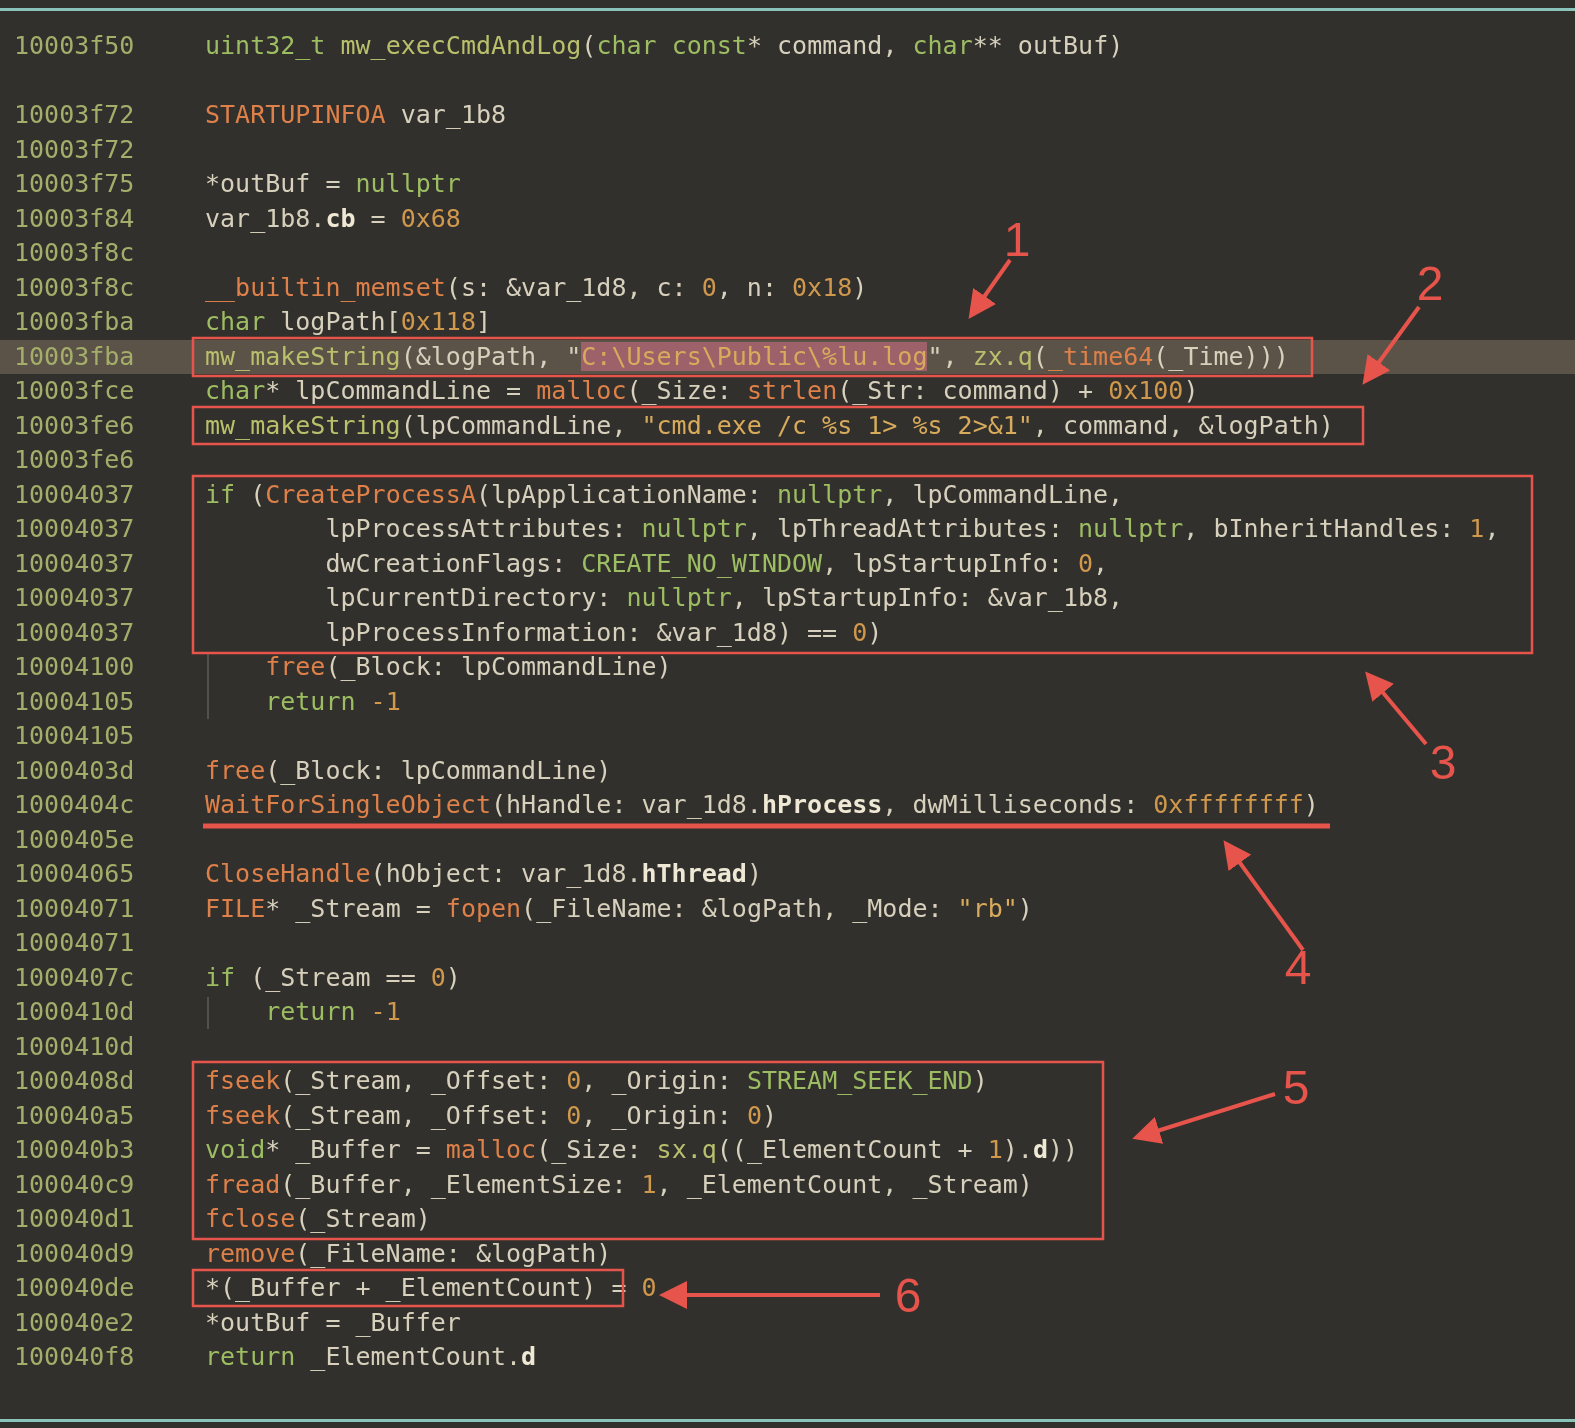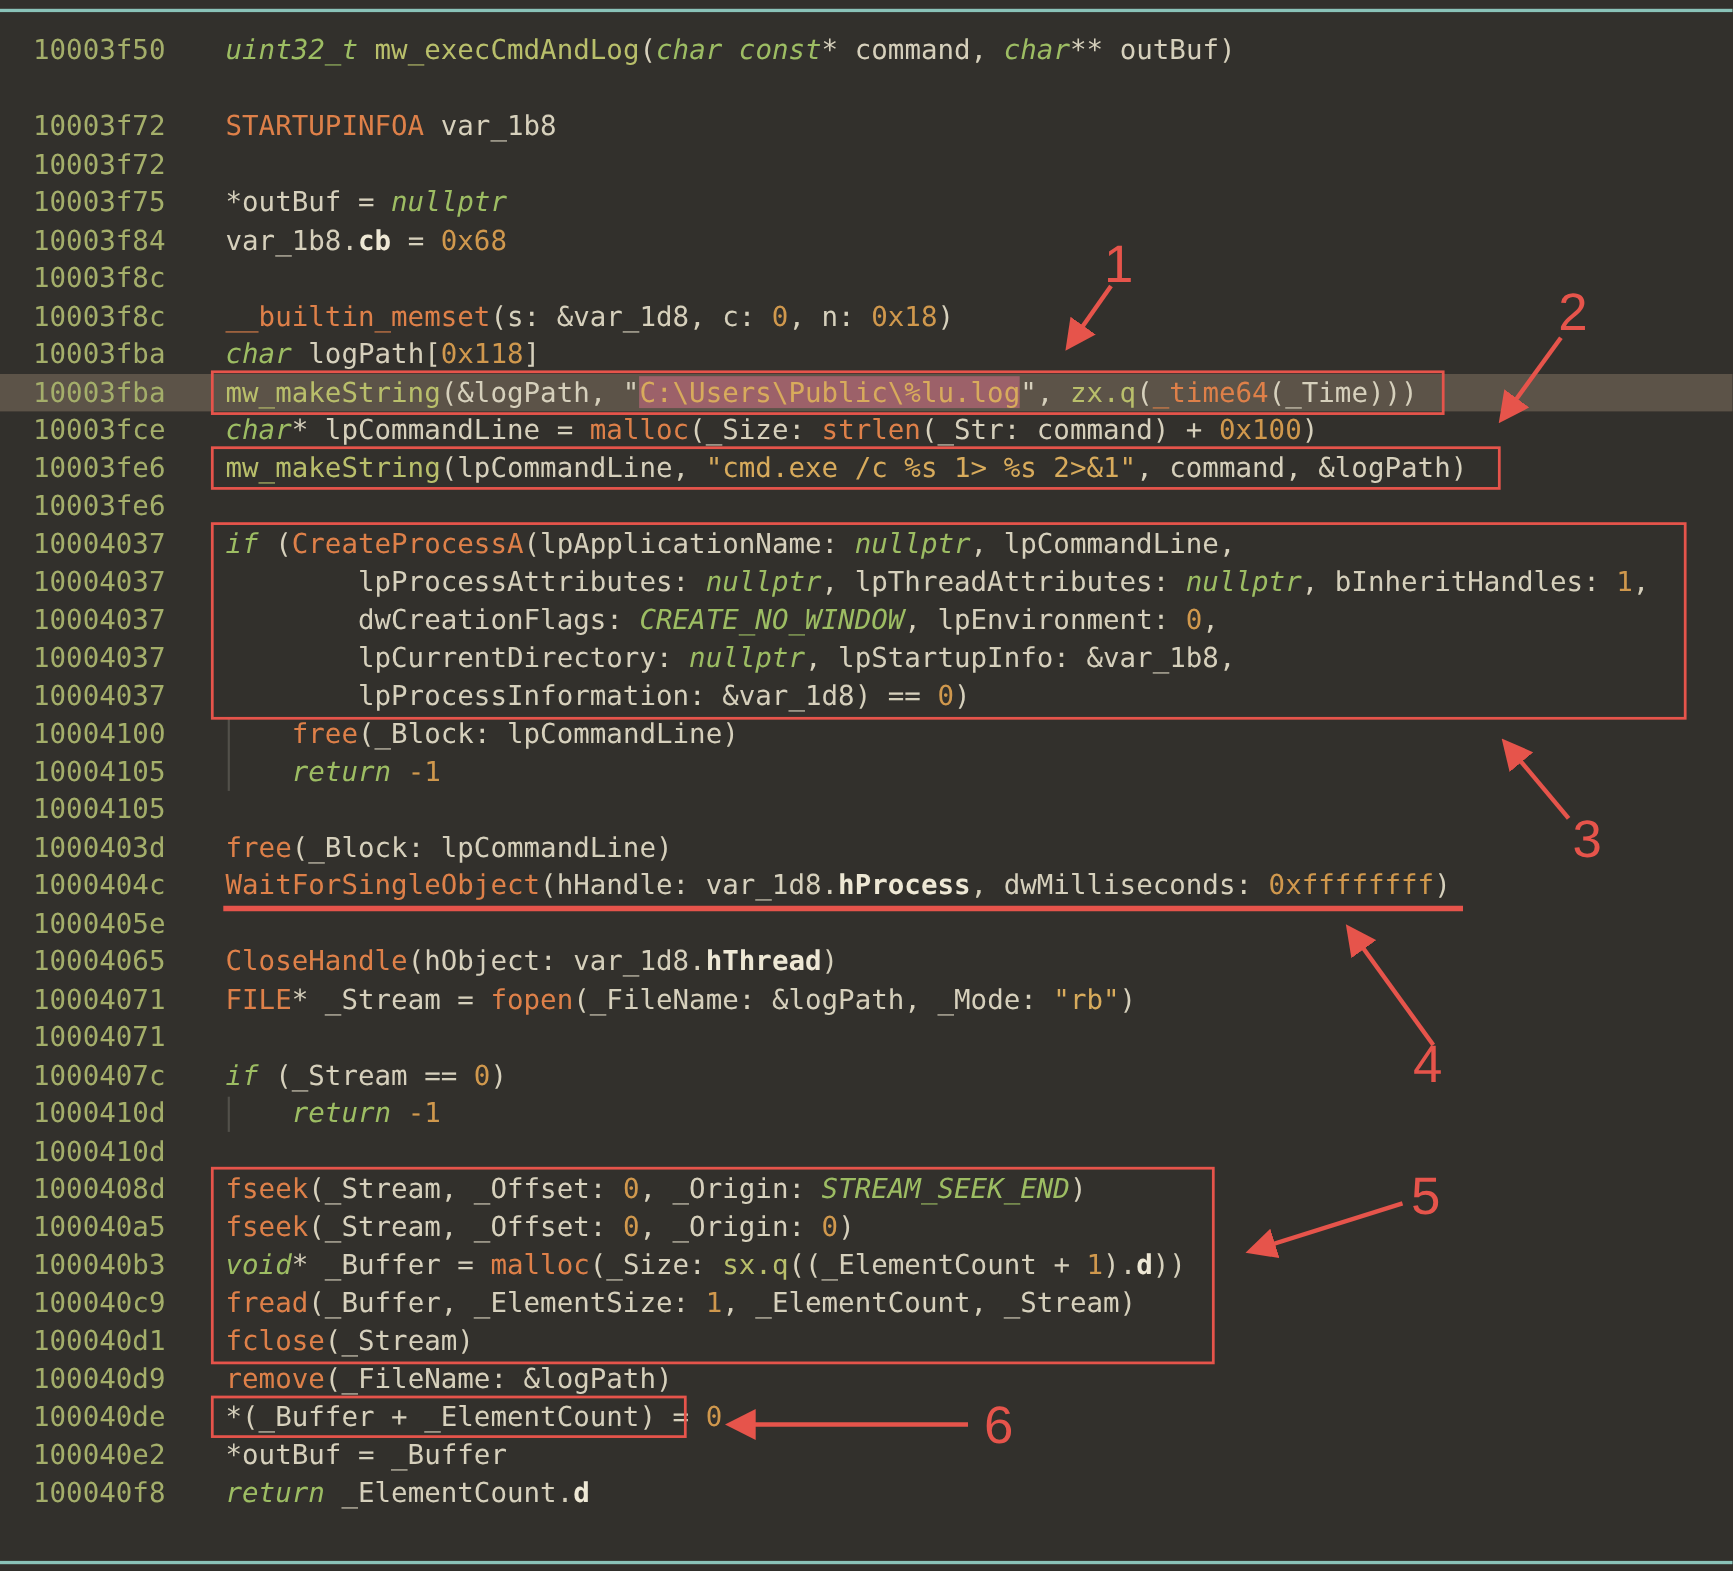--- a/index.html
+++ b/index.html
@@ -8,24 +8,24 @@
     background:var(--bg,#32302c);
     font-family:"DejaVu Sans Mono",monospace;
   }
   .frame{position:relative;width:1575px;height:1428px;}
   .borderline{position:absolute;left:0;right:0;height:3px;background:var(--teal);}
   .borderline.top{top:8px;}
   .borderline.bottom{top:1419px;}
   .code-pane{position:absolute;top:29px;left:0;right:0;}
   .row{display:flex;height:34.5px;line-height:34.5px;font-size:25px;white-space:pre;}
   .row.sel{background:var(--selbg);}
-  .addr{flex:0 0 205px;box-sizing:border-box;padding-left:30px;color:var(--addr);}
+  .addr{flex:0 0 205px;box-sizing:border-box;padding-left:14px;color:var(--addr);}
   .code{white-space:pre;}
   .tok-p{color:var(--plain);}
-  .tok-k{color:var(--green);font-style:italic;}
+  .tok-k{color:var(--green);}
   .tok-t,.tok-f{color:var(--orange);}
   .tok-m{color:var(--yellowgreen);}
   .tok-s{color:var(--gold);}
   .tok-n{color:var(--amber);}
   .tok-b{color:var(--boldfield);font-weight:bold;margin-top:11px;}
   .tok-h{color:var(--gold);background:var(--mauve);text-align:right;}
   .guide{position:absolute;width:2px;background:var(--guidecol);}
   .guide.g1{left:207px;top:652px;height:67px;}
   .guide.g2{left:207px;top:997px;height:32px;}
   .overlay{position:absolute;left:0;top:0;width:1575px;height:1428px;pointer-events:none;}
@@ -51,21 +51,21 @@
       <div class="row"><span class="addr">10003f84</span><span class="code"><span class="tok-p">var_1b8.</span><span class="tok-b">cb</span><span class="tok-p"> = </span><span class="tok-n">0x68</span></span></div>
       <div class="row"><span class="addr">10003f8c</span></div>
       <div class="row"><span class="addr">10003f8c</span><span class="code"><span class="tok-f">__builtin_memset</span><span class="tok-p">(s: &amp;var_1d8, c: </span><span class="tok-n">0</span><span class="tok-p">, n: </span><span class="tok-n">0x18</span><span class="tok-p">)</span></span></div>
       <div class="row"><span class="addr">10003fba</span><span class="code"><span class="tok-k">char</span><span class="tok-p"> logPath[</span><span class="tok-n">0x118</span><span class="tok-p">]</span></span></div>
       <div class="row sel"><span class="addr">10003fba</span><span class="code"><span class="tok-m">mw_makeString</span><span class="tok-p">(&amp;logPath, "</span><span class="tok-h">C:\Users\Public\%lu.log</span><span class="tok-p">", </span><span class="tok-m">zx.q</span><span class="tok-p">(</span><span class="tok-f">_time64</span><span class="tok-p">(_Time)))</span></span></div>
       <div class="row"><span class="addr">10003fce</span><span class="code"><span class="tok-k">char</span><span class="tok-p">* lpCommandLine = </span><span class="tok-f">malloc</span><span class="tok-p">(_Size: </span><span class="tok-f">strlen</span><span class="tok-p">(_Str: command) + </span><span class="tok-n">0x100</span><span class="tok-p">)</span></span></div>
       <div class="row"><span class="addr">10003fe6</span><span class="code"><span class="tok-m">mw_makeString</span><span class="tok-p">(lpCommandLine, </span><span class="tok-s">"cmd.exe /c %s 1&gt; %s 2&gt;&amp;1"</span><span class="tok-p">, command, &amp;logPath)</span></span></div>
       <div class="row"><span class="addr">10003fe6</span><span class="code"></span></div>
       <div class="row"><span class="addr">10004037</span><span class="code"><span class="tok-k">if</span><span class="tok-p"> (</span><span class="tok-f">CreateProcessA</span><span class="tok-p">(lpApplicationName: </span><span class="tok-k">nullptr</span><span class="tok-p">, lpCommandLine,</span></span></div>
       <div class="row"><span class="addr">10004037</span><span class="code"><span class="tok-p">        lpProcessAttributes: </span><span class="tok-k">nullptr</span><span class="tok-p">, lpThreadAttributes: </span><span class="tok-k">nullptr</span><span class="tok-p">, bInheritHandles: </span><span class="tok-n">1</span><span class="tok-p">,</span></span></div>
-      <div class="row"><span class="addr">10004037</span><span class="code"><span class="tok-p">        dwCreationFlags: </span><span class="tok-k">CREATE_NO_WINDOW</span><span class="tok-p">, lpEnvironment: </span><span class="tok-n">0</span><span class="tok-p">,</span></span></div>
+      <div class="row"><span class="addr">10004037</span><span class="code"><span class="tok-p">        dwCreationFlags: </span><span class="tok-k">CREATE_NO_WINDOW</span><span class="tok-p">, lpStartupInfo: </span><span class="tok-n">0</span><span class="tok-p">,</span></span></div>
       <div class="row"><span class="addr">10004037</span><span class="code"><span class="tok-p">        lpCurrentDirectory: </span><span class="tok-k">nullptr</span><span class="tok-p">, lpStartupInfo: &amp;var_1b8,</span></span></div>
       <div class="row"><span class="addr">10004037</span><span class="code"><span class="tok-p">        lpProcessInformation: &amp;var_1d8) == </span><span class="tok-n">0</span><span class="tok-p">)</span></span></div>
       <div class="row"><span class="addr">10004100</span><span class="code"><span class="tok-p">    </span><span class="tok-f">free</span><span class="tok-p">(_Block: lpCommandLine)</span></span></div>
       <div class="row"><span class="addr">10004105</span><span class="code"><span class="tok-p">    </span><span class="tok-k">return</span><span class="tok-p"> </span><span class="tok-n">-1</span></span></div>
       <div class="row"><span class="addr">10004105</span><span class="code"></span></div>
       <div class="row"><span class="addr">1000403d</span><span class="code"><span class="tok-f">free</span><span class="tok-p">(_Block: lpCommandLine)</span></span></div>
       <div class="row"><span class="addr">1000404c</span><span class="code"><span class="tok-f">WaitForSingleObject</span><span class="tok-p">(hHandle: var_1d8.</span><span class="tok-b">hProcess</span><span class="tok-p">, dwMilliseconds: </span><span class="tok-n">0xffffffff</span><span class="tok-p">)</span></span></div>
       <div class="row"><span class="addr">1000405e</span></div>
       <div class="row"><span class="addr">10004065</span><span class="code"><span class="tok-f">CloseHandle</span><span class="tok-p">(hObject: var_1d8.</span><span class="tok-b">hThread</span><span class="tok-p">)</span></span></div>
       <div class="row"><span class="addr">10004071</span><span class="code"><span class="tok-t">FILE</span><span class="tok-p">* _Stream = </span><span class="tok-f">fopen</span><span class="tok-p">(_FileName: &amp;logPath, _Mode: </span><span class="tok-s">"rb"</span><span class="tok-p">)</span></span></div>

